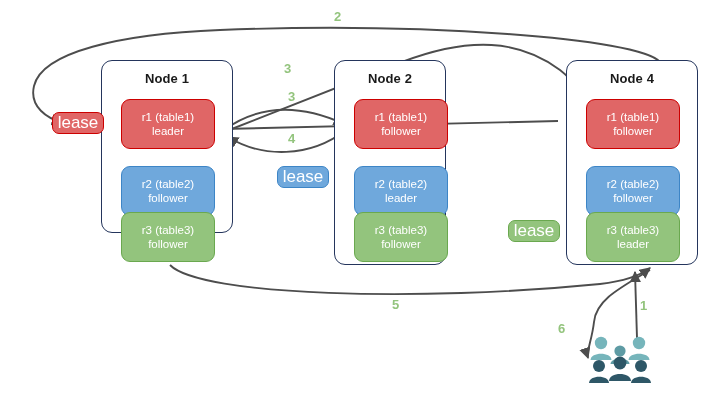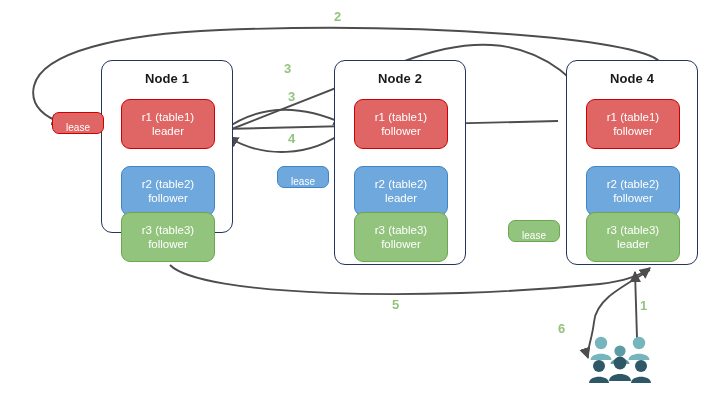--- a/index.html
+++ b/index.html
@@ -59,24 +59,24 @@
   .replica span { display: block; white-space: nowrap; }
   .rep-red   { background: #e06666; border: 1.6px solid #cc0000; }
   .rep-blue  { background: #6fa8dc; border: 1.6px solid #3d85c6; margin-top: 8px; }
   .rep-green { background: #93c47d; border: 1.6px solid #6aa84f; }
 
   .lease {
     position: absolute;
     box-sizing: border-box;
     border-radius: 7px;
     display: flex;
-    align-items: flex-end;
+    align-items: flex-start;
     justify-content: center;
     color: #ffffff;
-    font-size: 10px;
+    font-size: 17px;
   }
   .lease-red   { background: #e06666; border: 1.6px solid #cc0000; }
   .lease-blue  { background: #6fa8dc; border: 1.6px solid #3d85c6; }
   .lease-green { background: #93c47d; border: 1.6px solid #6aa84f; }
 
   .edge-label {
     position: absolute;
     font-size: 13px;
     font-weight: bold;
     color: #93c47d;
@@ -139,21 +139,21 @@
     <div class="replica rep-blue" style="left:19px; top:97px; width:94px; height:50px;">
       <span>r2 (table2)</span>
       <span>follower</span>
     </div>
     <div class="replica rep-green" style="left:19px; top:151px; width:94px; height:50px;">
       <span>r3 (table3)</span>
       <span>follower</span>
     </div>
   </div>
 
-  <div class="node-box" style="left:334px; top:60px; width:132px; height:205px;">
+  <div class="node-box" style="left:334px; top:60px; width:112px; height:205px;">
     <div class="node-title">Node 2</div>
     <div class="replica rep-red" style="left:19px; top:38px; width:94px; height:50px;">
       <span>r1 (table1)</span>
       <span>follower</span>
     </div>
     <div class="replica rep-blue" style="left:19px; top:97px; width:94px; height:50px;">
       <span>r2 (table2)</span>
       <span>leader</span>
     </div>
     <div class="replica rep-green" style="left:19px; top:151px; width:94px; height:50px;">

